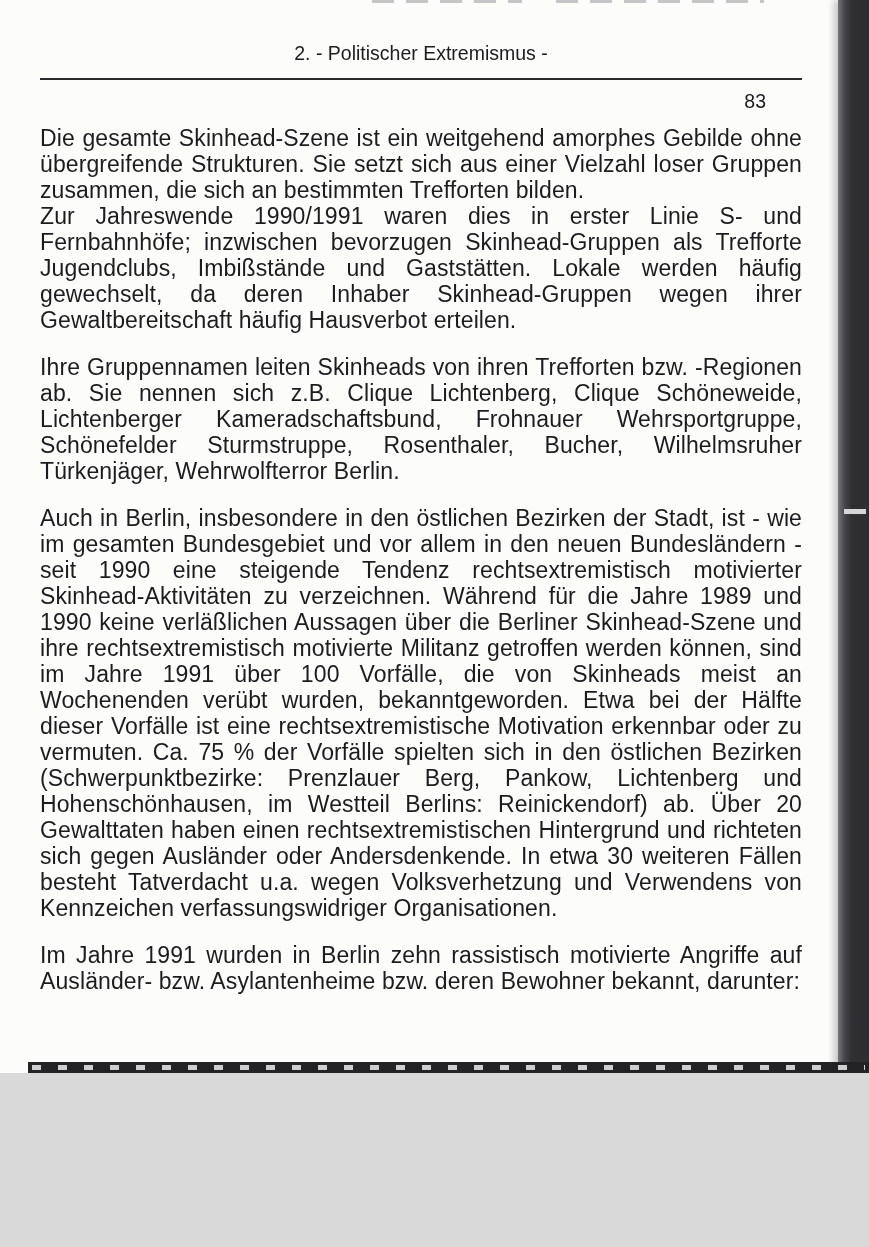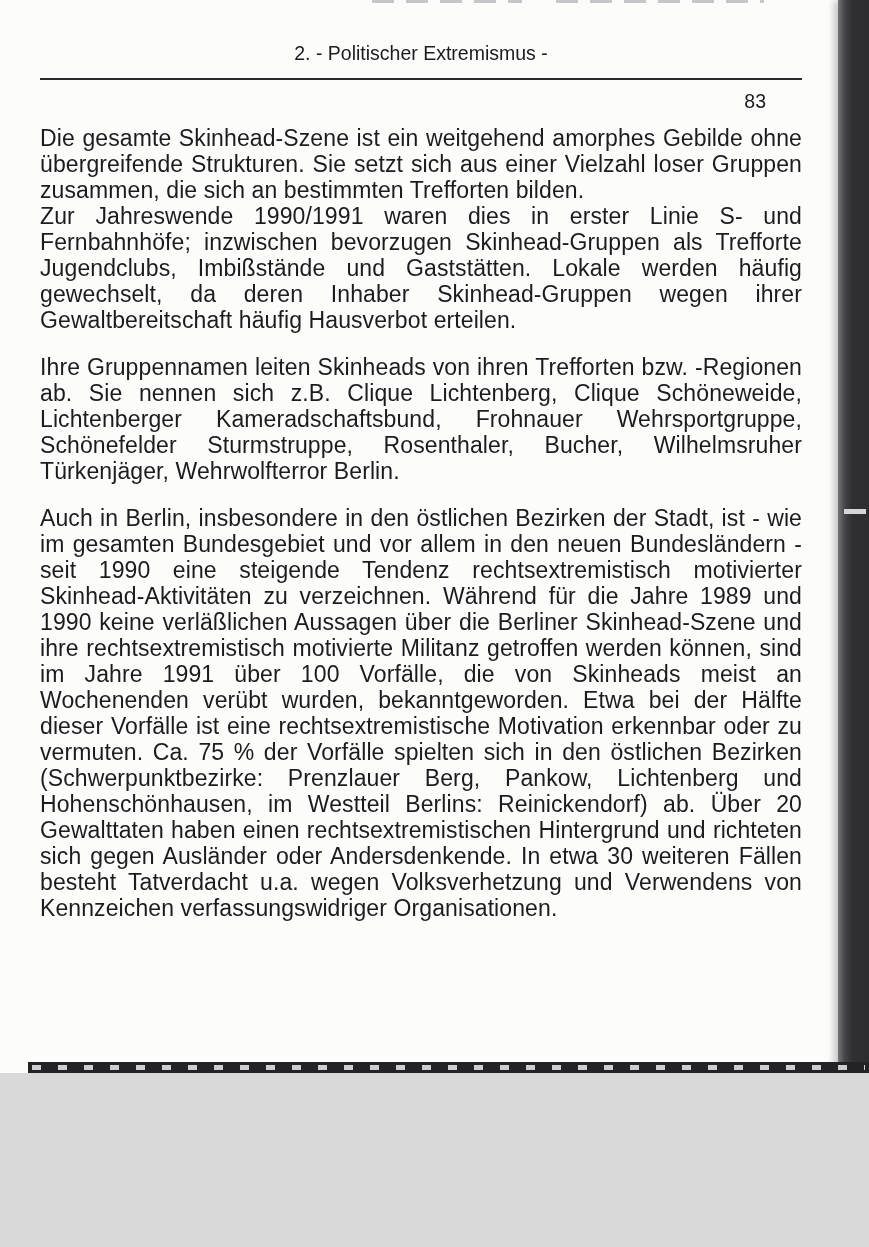--- a/index.html
+++ b/index.html
@@ -126,20 +126,21 @@
       <span class="pagenum">83</span>
     </div>
 
     <div class="rule"></div>
 
     <div class="body-text">
       <p class="para">Die gesamte Skinhead-Szene ist ein weitgehend amorphes Gebilde ohne übergreifende Strukturen. Sie setzt sich aus einer Vielzahl loser Gruppen zusammen, die sich an bestimmten Trefforten bilden.</p>
       <p class="para">Zur Jahreswende 1990/1991 waren dies in erster Linie S- und Fernbahnhöfe; inzwischen bevorzugen Skinhead-Gruppen als Trefforte Jugendclubs, Imbißstände und Gaststätten. Lokale werden häufig gewechselt, da deren Inhaber Skinhead-Gruppen wegen ihrer Gewaltbereitschaft häufig Hausverbot erteilen.</p>
       <p class="para gap">Ihre Gruppennamen leiten Skinheads von ihren Trefforten bzw. -Regionen ab. Sie nennen sich z.B. Clique Lichtenberg, Clique Schöneweide, Lichtenberger Kameradschaftsbund, Frohnauer Wehrsportgruppe, Schönefelder Sturmstruppe, Rosenthaler, Bucher, Wilhelmsruher Türkenjäger, Wehrwolfterror Berlin.</p>
       <p class="para gap">Auch in Berlin, insbesondere in den östlichen Bezirken der Stadt, ist - wie im gesamten Bundesgebiet und vor allem in den neuen Bundesländern - seit 1990 eine steigende Tendenz rechtsextremistisch motivierter Skinhead-Aktivitäten zu verzeichnen. Während für die Jahre 1989 und 1990 keine verläßlichen Aussagen über die Berliner Skinhead-Szene und ihre rechtsextremistisch motivierte Militanz getroffen werden können, sind im Jahre 1991 über 100 Vorfälle, die von Skinheads meist an Wochenenden verübt wurden, bekanntgeworden. Etwa bei der Hälfte dieser Vorfälle ist eine rechtsextremistische Motivation erkennbar oder zu vermuten. Ca. 75 % der Vorfälle spielten sich in den östlichen Bezirken (Schwerpunktbezirke: Prenzlauer Berg, Pankow, Lichtenberg und Hohenschönhausen, im Westteil Berlins: Reinickendorf) ab. Über 20 Gewalttaten haben einen rechtsextremistischen Hintergrund und richteten sich gegen Ausländer oder Andersdenkende. In etwa 30 weiteren Fällen besteht Tatverdacht u.a. wegen Volksverhetzung und Verwendens von Kennzeichen verfassungswidriger Organisationen.</p>
+      <p class="para gap">Im Jahre 1991 wurden in Berlin zehn rassistisch motivierte Angriffe auf Ausländer- bzw. Asylantenheime bzw. deren Bewohner bekannt, darunter:</p>
     </div>
 
   </div>
 
   <div class="edge-right"></div>
   <div class="edge-mark"></div>
   <div class="edge-bottom"></div>
 
 </div>
 

